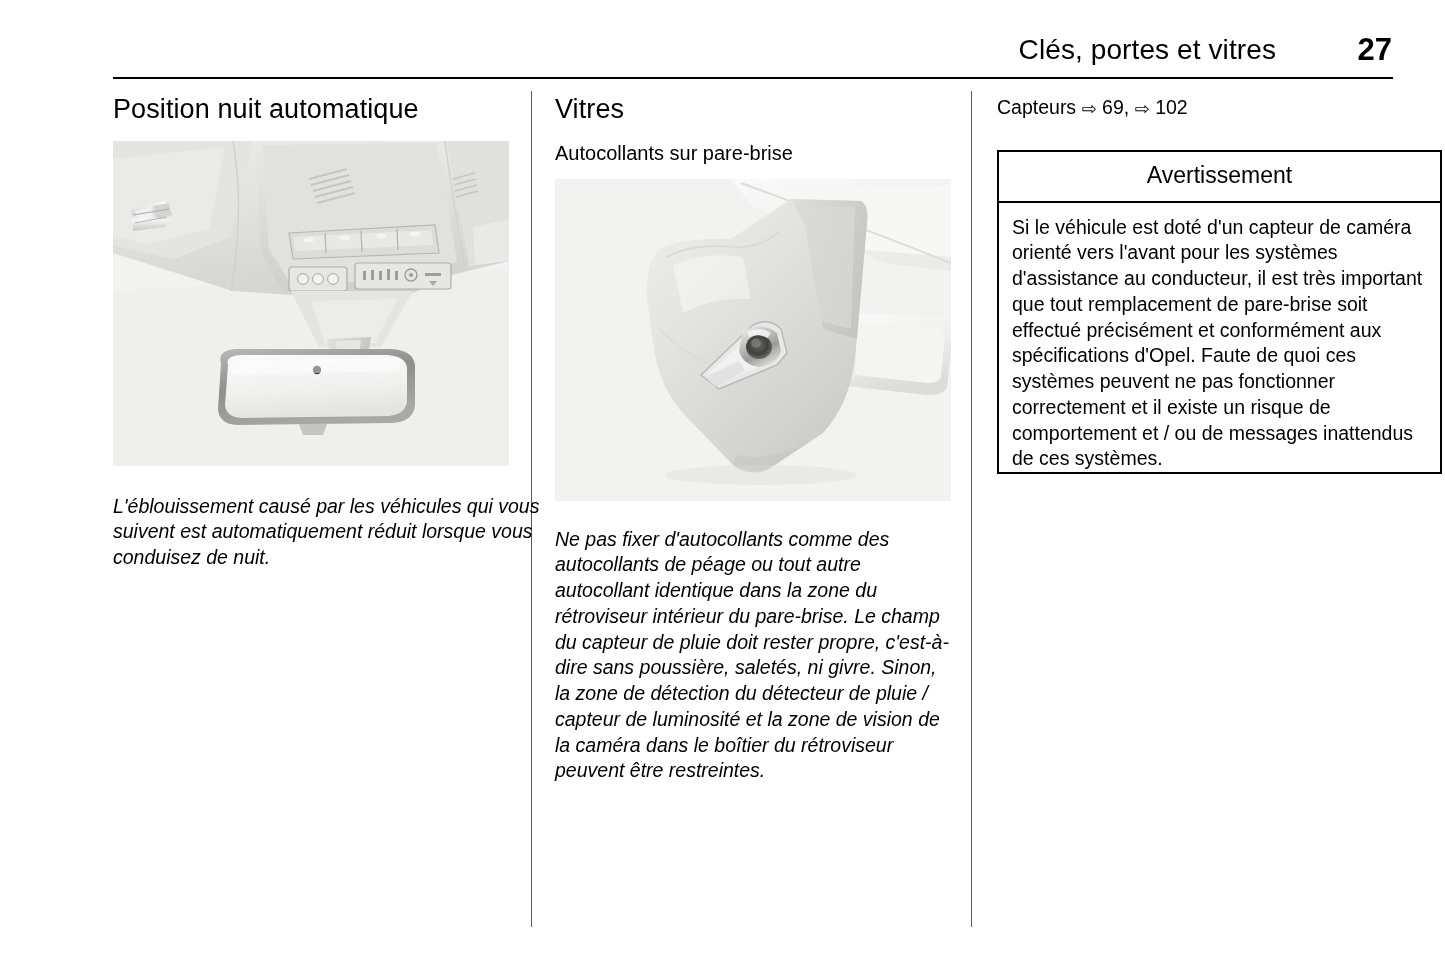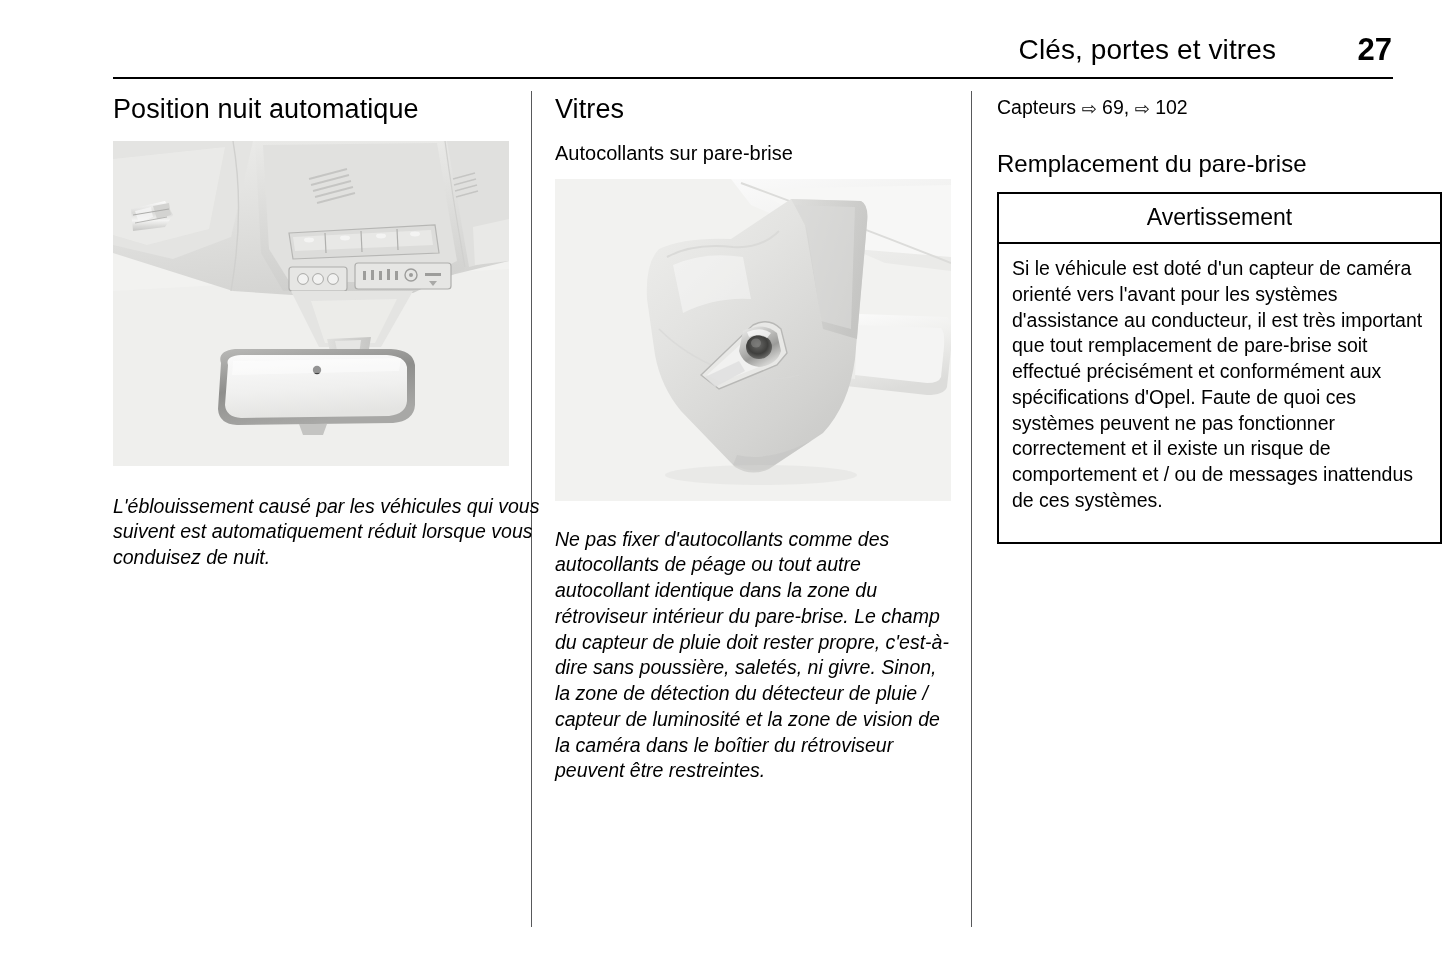--- a/index.html
+++ b/index.html
@@ -139,21 +139,21 @@
   }
   #warning-title {
     text-align: center;
     font-size: 23px;
     font-weight: 400;
     padding: 11px 0 12px 0;
     border-bottom: 2px solid #000000;
     line-height: 1.1;
   }
   #warning-body {
-    padding: 12px 13px 28px 13px;
+    padding: 12px 13px 0 13px;
   }
   #warning-text {
     font-size: 19.5px;
     line-height: 1.32;
     margin: 0;
   }
 </style>
 </head>
 <body>
 
@@ -400,21 +400,20 @@
 
   <p class="body-text">Ne pas fixer d'autocollants comme des autocollants de péage ou tout autre autocollant identique dans la zone du rétroviseur intérieur du pare-brise. Le champ du capteur de pluie doit rester propre, c'est-à-dire sans poussière, saletés, ni givre. Sinon, la zone de détection du détecteur de pluie / capteur de luminosité et la zone de vision de la caméra dans le boîtier du rétroviseur peuvent être restreintes.</p>
 </div>
 
 <div id="column-right" class="column">
 
   <p class="xref-line">
     <span>Capteurs</span><span>&nbsp;</span><span class="xref-arrow">⇨</span><span>&nbsp;</span><span>69</span><span>,</span><span>&nbsp;</span><span class="xref-arrow">⇨</span><span>&nbsp;</span><span>102</span>
   </p>
 
-  <h3 class="h2-title">Remplacement du pare-brise</h3>
 
   <div id="warning-box">
     <div id="warning-title">Avertissement</div>
     <div id="warning-body">
       <p id="warning-text">Si le véhicule est doté d'un capteur de caméra orienté vers l'avant pour les systèmes d'assistance au conducteur, il est très important que tout remplacement de pare-brise soit effectué précisément et conformément aux spécifications d'Opel. Faute de quoi ces systèmes peuvent ne pas fonctionner correctement et il existe un risque de comportement et / ou de messages inattendus de ces systèmes.</p>
     </div>
   </div>
 </div>
 
 </body></html>

